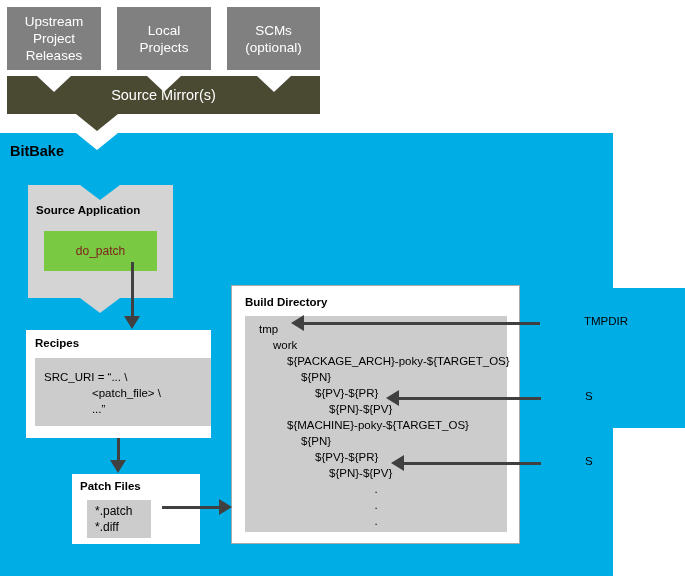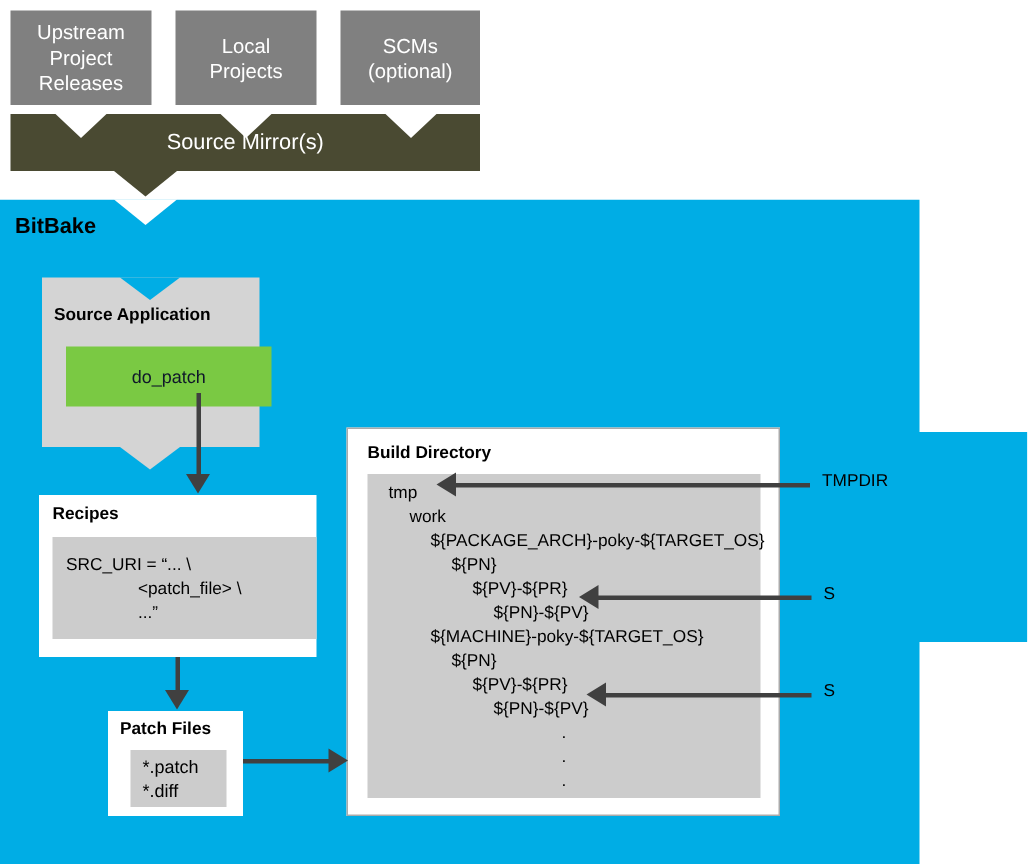--- a/index.html
+++ b/index.html
@@ -137,24 +137,24 @@
     left: 8px;
     top: 19px;
     font-size: 11.5px;
     font-weight: bold;
     color: #000000;
   }
   #do-patch-box {
     position: absolute;
     left: 16px;
     top: 46px;
-    width: 137px;
+    width: 113px;
     height: 40px;
     background: #7ac943;
-    color: #0f172a;
+    color: #7f1d1d;
     font-size: 12px;
   }
 
   
   #recipes-panel {
     position: absolute;
     left: 26px;
     top: 330px;
     width: 185px;
     height: 108px;
@@ -190,20 +190,21 @@
 
   
   #patch-files-panel {
     position: absolute;
     left: 72px;
     top: 474px;
     width: 90px;
     height: 70px;
     background: #ffffff;
     z-index: 3;
+    padding-left: 38px;
   }
   #patch-files-title {
     position: absolute;
     left: 8px;
     top: 6px;
     font-size: 11.5px;
     font-weight: bold;
     color: #000000;
   }
   #patch-files-inner {
@@ -310,20 +311,21 @@
     z-index: 5;
   }
 
   
   .callout-label {
     position: absolute;
     font-size: 11.5px;
     color: #000000;
     z-index: 6;
     white-space: pre;
+    margin-left: 36px;
   }
 </style>
 </head>
 <body>
 
 <svg id="bitbake-region" width="685" height="443" viewBox="0 0 685 443" aria-hidden="true">
   <path d="M0,0 L613,0 L613,155 L685,155 L685,295 L613,295 L613,443 L0,443 Z" fill="#00ade5"></path>
 </svg>
 
 <div id="bitbake-notch"></div>

